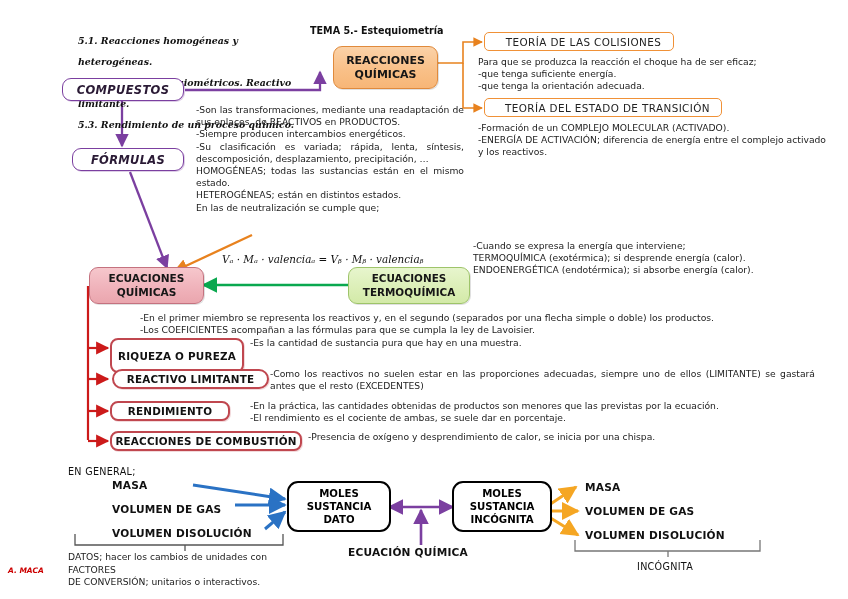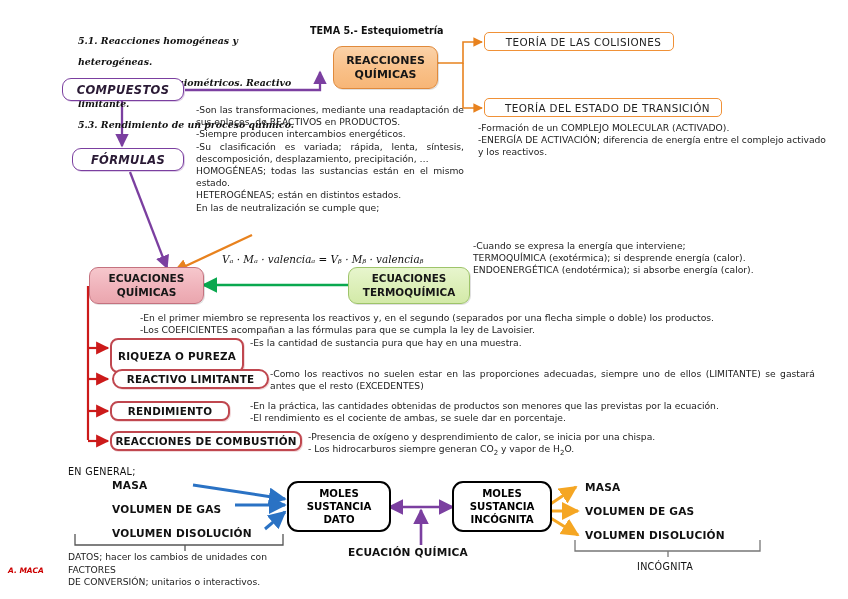--- a/index.html
+++ b/index.html
@@ -176,20 +176,25 @@
   </div>
 
   <div class="abs node node-orange" style="left:333px;top:46px;width:105px;height:43px;flex-direction:column;">
     <span>REACCIONES</span>
     <span>QUÍMICAS</span>
   </div>
 
   <div class="abs node node-orangeline" style="left:484px;top:32px;width:190px;height:19px;">
     <span>TEORÍA DE LAS COLISIONES</span>
   </div>
+  <div class="abs para" style="left:478px;top:56px;width:340px;">
+    <div>Para que se produzca la reacción el choque ha de ser eficaz;</div>
+    <div>-que tenga suficiente energía.</div>
+    <div>-que tenga la orientación adecuada.</div>
+  </div>
 
   <div class="abs node node-orangeline" style="left:484px;top:98px;width:238px;height:19px;">
     <span>TEORÍA DEL ESTADO DE TRANSICIÓN</span>
   </div>
   <div class="abs para" style="left:478px;top:122px;width:355px;">
     <div>-Formación de un COMPLEJO MOLECULAR (ACTIVADO).</div>
     <div>-ENERGÍA DE ACTIVACIÓN; diferencia de energía entre el complejo activado y los reactivos.</div>
   </div>
 
   <div class="abs para just" style="left:196px;top:104px;width:268px;">
@@ -243,23 +248,20 @@
   <div class="abs para" style="left:250px;top:400px;width:580px;">
     <div>-En la práctica, las cantidades obtenidas de productos son menores que las previstas por la ecuación.</div>
     <div>-El rendimiento es el cociente de ambas, se suele dar en porcentaje.</div>
   </div>
 
   <div class="abs node node-red" style="left:110px;top:431px;width:192px;height:20px;">
     <span>REACCIONES DE COMBUSTIÓN</span>
   </div>
   <div class="abs para" style="left:308px;top:431px;width:525px;">
     <div>-Presencia de oxígeno y desprendimiento de calor, se inicia por una chispa.</div>
-    <div>
-      <span>- Los hidrocarburos siempre generan CO</span><sub>2</sub><span> y vapor de H</span><sub>2</sub><span>O.</span>
-    </div>
   </div>
 
   <div class="abs lbl-plain" style="left:68px;top:466px;">EN  GENERAL;</div>
 
   <div class="abs lbl-bold" style="left:112px;top:479px;">MASA</div>
   <div class="abs lbl-bold" style="left:112px;top:503px;">VOLUMEN DE GAS</div>
   <div class="abs lbl-bold" style="left:112px;top:527px;">VOLUMEN DISOLUCIÓN</div>
 
   <div class="abs node node-black" style="left:287px;top:481px;width:104px;height:51px;flex-direction:column;font-weight:bold;">
     <span>MOLES</span>

